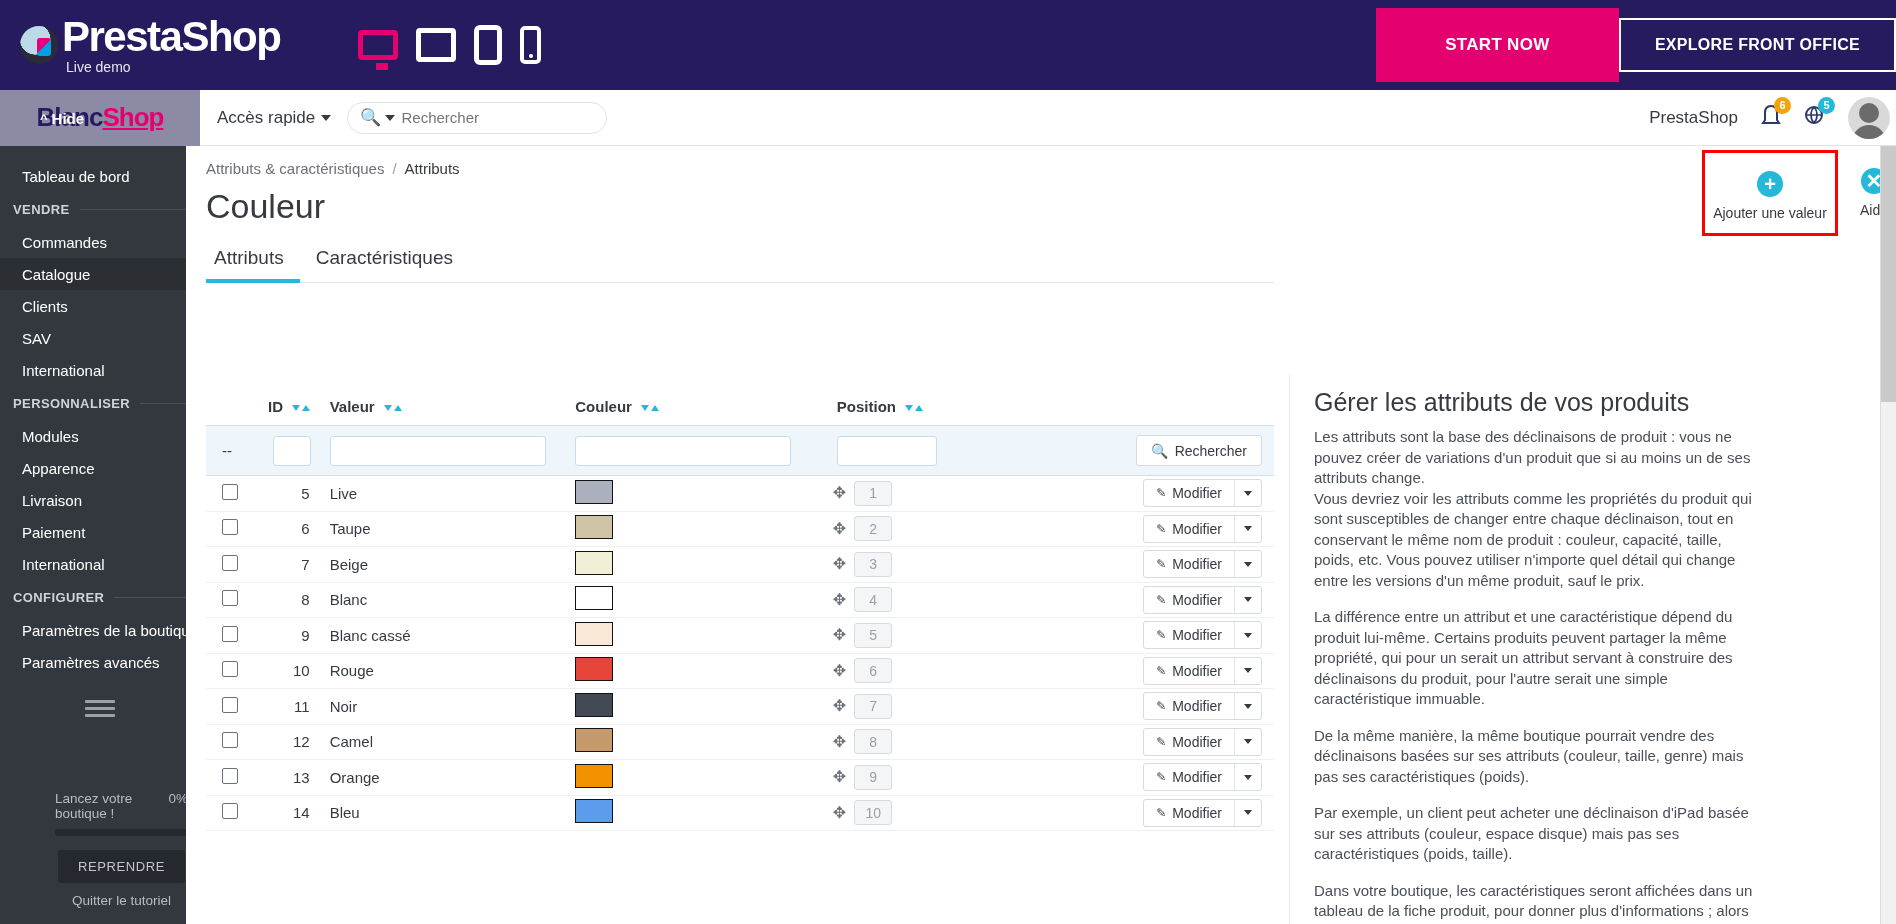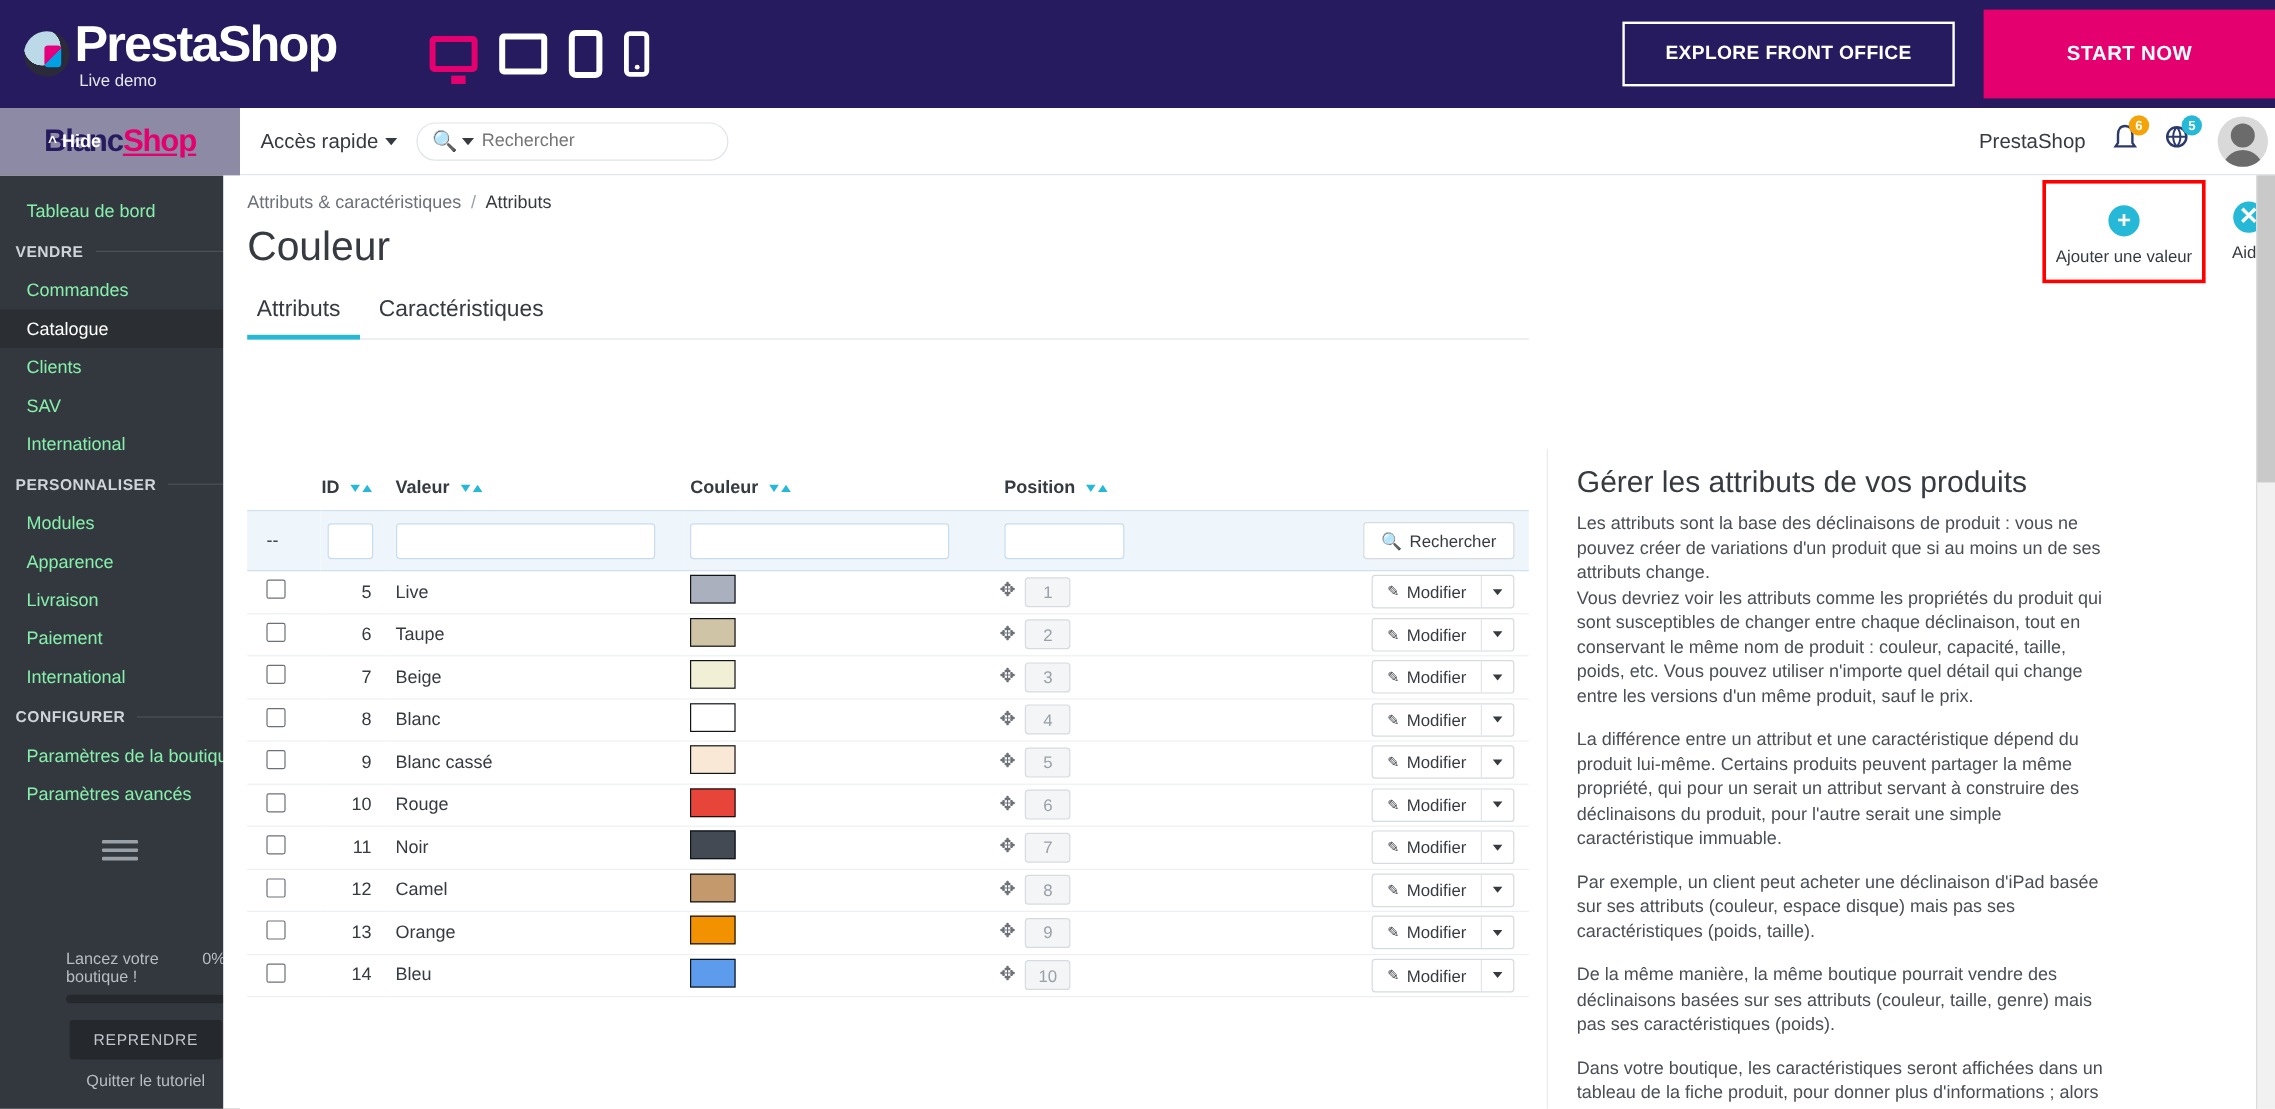--- a/index.html
+++ b/index.html
@@ -118,21 +118,21 @@
 
   
   #sidebar {
     position: absolute; left: 0; top: 146px;
     width: 200px; height: 778px;
     background: #33383e; overflow: hidden;
     display: flex; flex-direction: column;
   }
   .nav-item {
     height: 32px; display: flex; align-items: center;
-    padding-left: 22px; font-size: 15px; color: #86efac; cursor: pointer;
+    padding-left: 22px; font-size: 15px; color: #ffffff; cursor: pointer;
   }
   .nav-item.active { background: #2b2f34; color: #ffffff; }
   .nav-spacer { height: 14px; }
   .nav-section {
     display: flex; align-items: center; gap: 10px;
     padding: 0 14px 0 13px; height: 34px;
     font-size: 13px; font-weight: bold; color: #cfd3da; letter-spacing: .4px;
   }
   .nav-section .rule { flex: 1; height: 1px; background: #4b5056; }
   #burger {
@@ -286,22 +286,22 @@
       <div class="logo-sub">Live demo</div>
     </div>
   </div>
   <div id="device-icons">
     <span class="dev dev-desktop"></span>
     <span class="dev dev-lap"></span>
     <span class="dev dev-tab"></span>
     <span class="dev dev-mob"></span>
   </div>
   <div id="demo-actions">
+    <button id="start-btn">START NOW</button>
     <button id="explore-btn">EXPLORE FRONT OFFICE</button>
-    <button id="start-btn">START NOW</button>
   </div>
 </div>
 
 <div id="admin-header">
   <div id="header-logo-zone">
     <div class="hl-name"><span>Blanc</span><i>Shop</i></div>
     <div id="hide-overlay">
       <span class="caret">^</span>
       <span>Hide</span>
     </div>
@@ -686,22 +686,22 @@
           </tr>
         </tbody>
     </table>
   </div>
 
   <div id="help-panel">
     <h2 id="help-title">Gérer les attributs de vos produits</h2>
     <div id="help-body">
         <p>Les attributs sont la base des déclinaisons de produit : vous ne pouvez créer de variations d'un produit que si au moins un de ses attributs change.<br>Vous devriez voir les attributs comme les propriétés du produit qui sont susceptibles de changer entre chaque déclinaison, tout en conservant le même nom de produit : couleur, capacité, taille, poids, etc. Vous pouvez utiliser n'importe quel détail qui change entre les versions d'un même produit, sauf le prix.</p>
         <p>La différence entre un attribut et une caractéristique dépend du produit lui-même. Certains produits peuvent partager la même propriété, qui pour un serait un attribut servant à construire des déclinaisons du produit, pour l'autre serait une simple caractéristique immuable.</p>
+        <p>De la même manière, la même boutique pourrait vendre des déclinaisons basées sur ses attributs (couleur, taille, genre) mais pas ses caractéristiques (poids).</p>
         <p>Par exemple, un client peut acheter une déclinaison d'iPad basée sur ses attributs (couleur, espace disque) mais pas ses caractéristiques (poids, taille).</p>
-        <p>De la même manière, la même boutique pourrait vendre des déclinaisons basées sur ses attributs (couleur, taille, genre) mais pas ses caractéristiques (poids).</p>
         <p>Dans votre boutique, les caractéristiques seront affichées dans un tableau de la fiche produit, pour donner plus d'informations ; alors que les attributs permettront de choisir entre plusieurs déclinaisons.</p>
       </div>
   </div>
 </div>
 
 <div id="scrollbar">
   <div id="sb-up">▲</div>
   <div id="sb-thumb"></div>
 </div>
 

